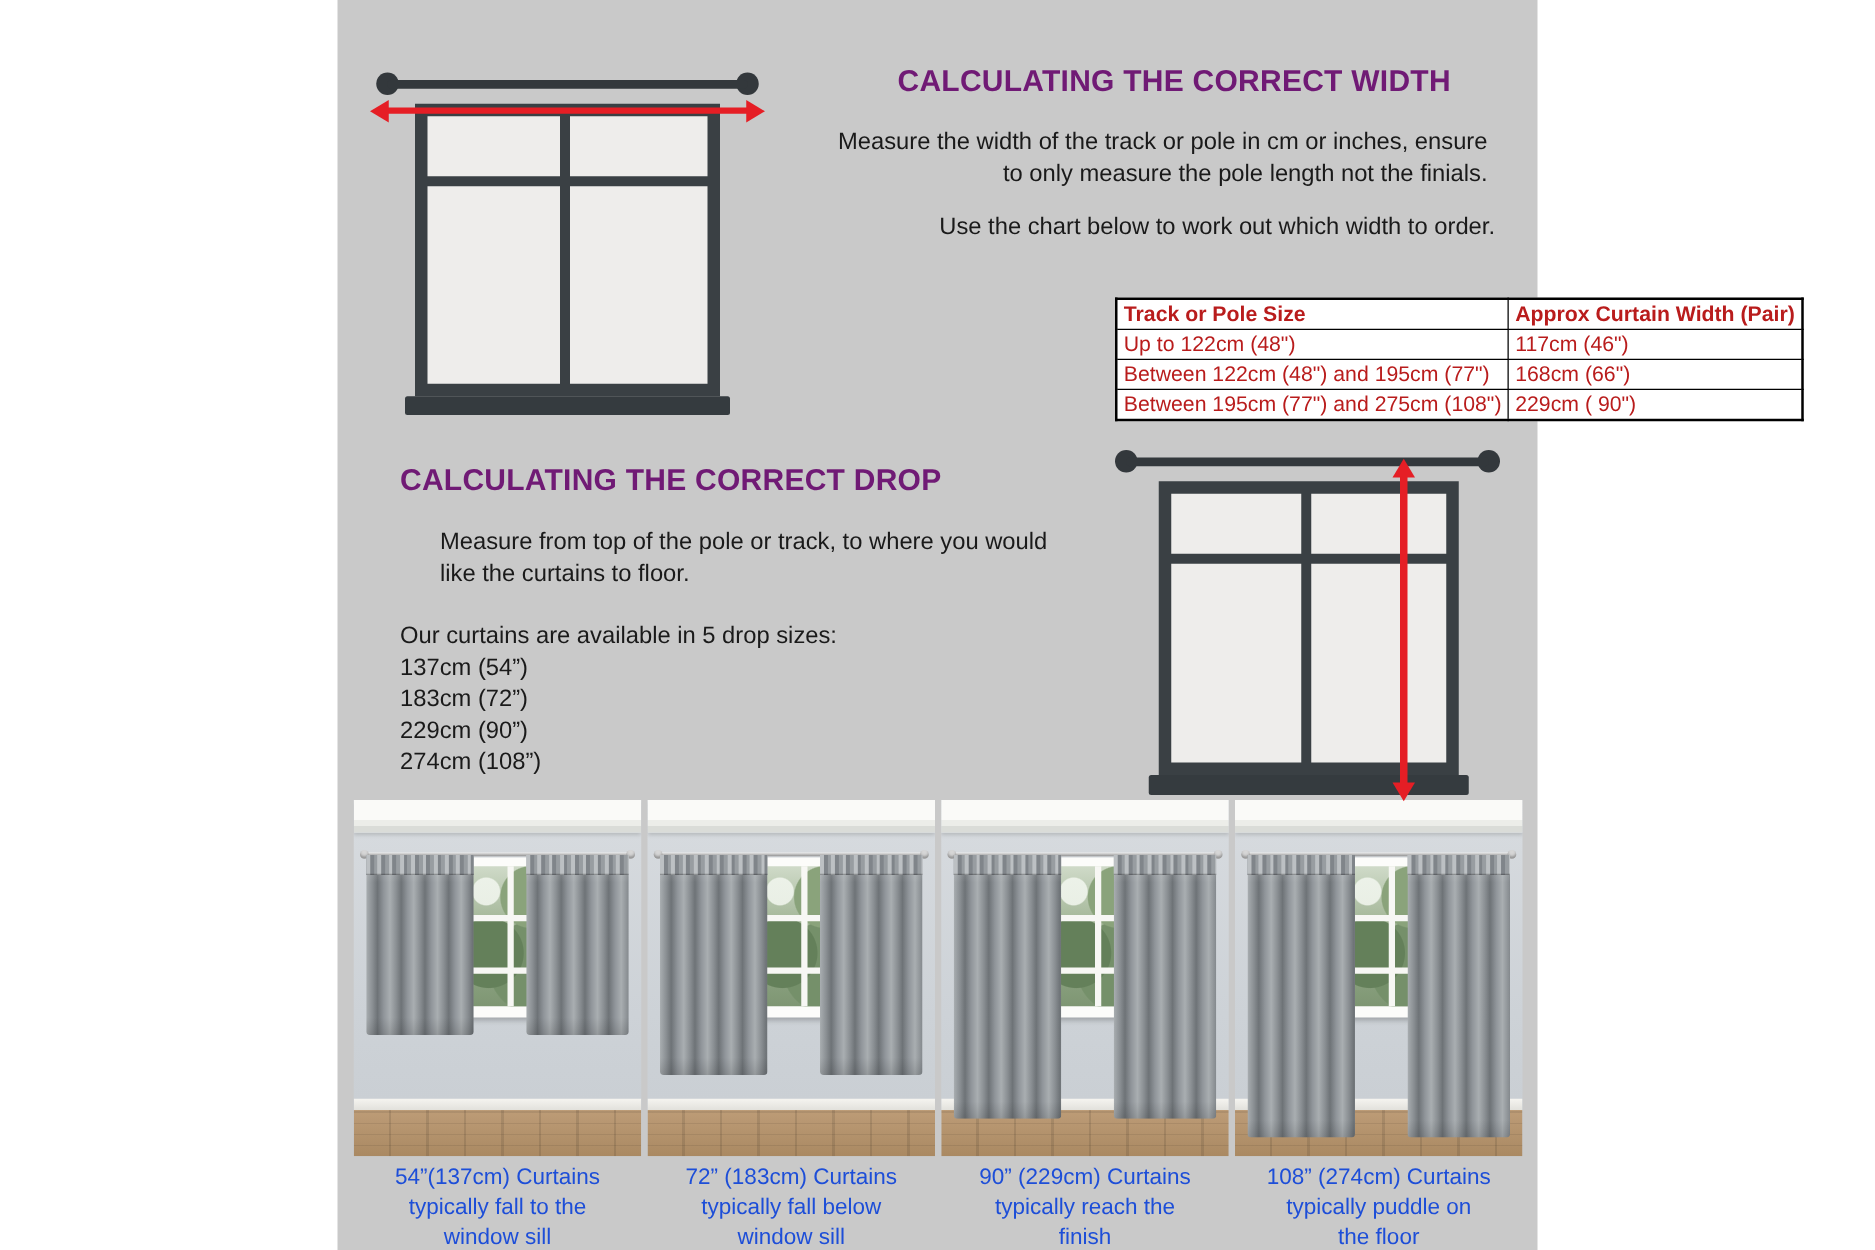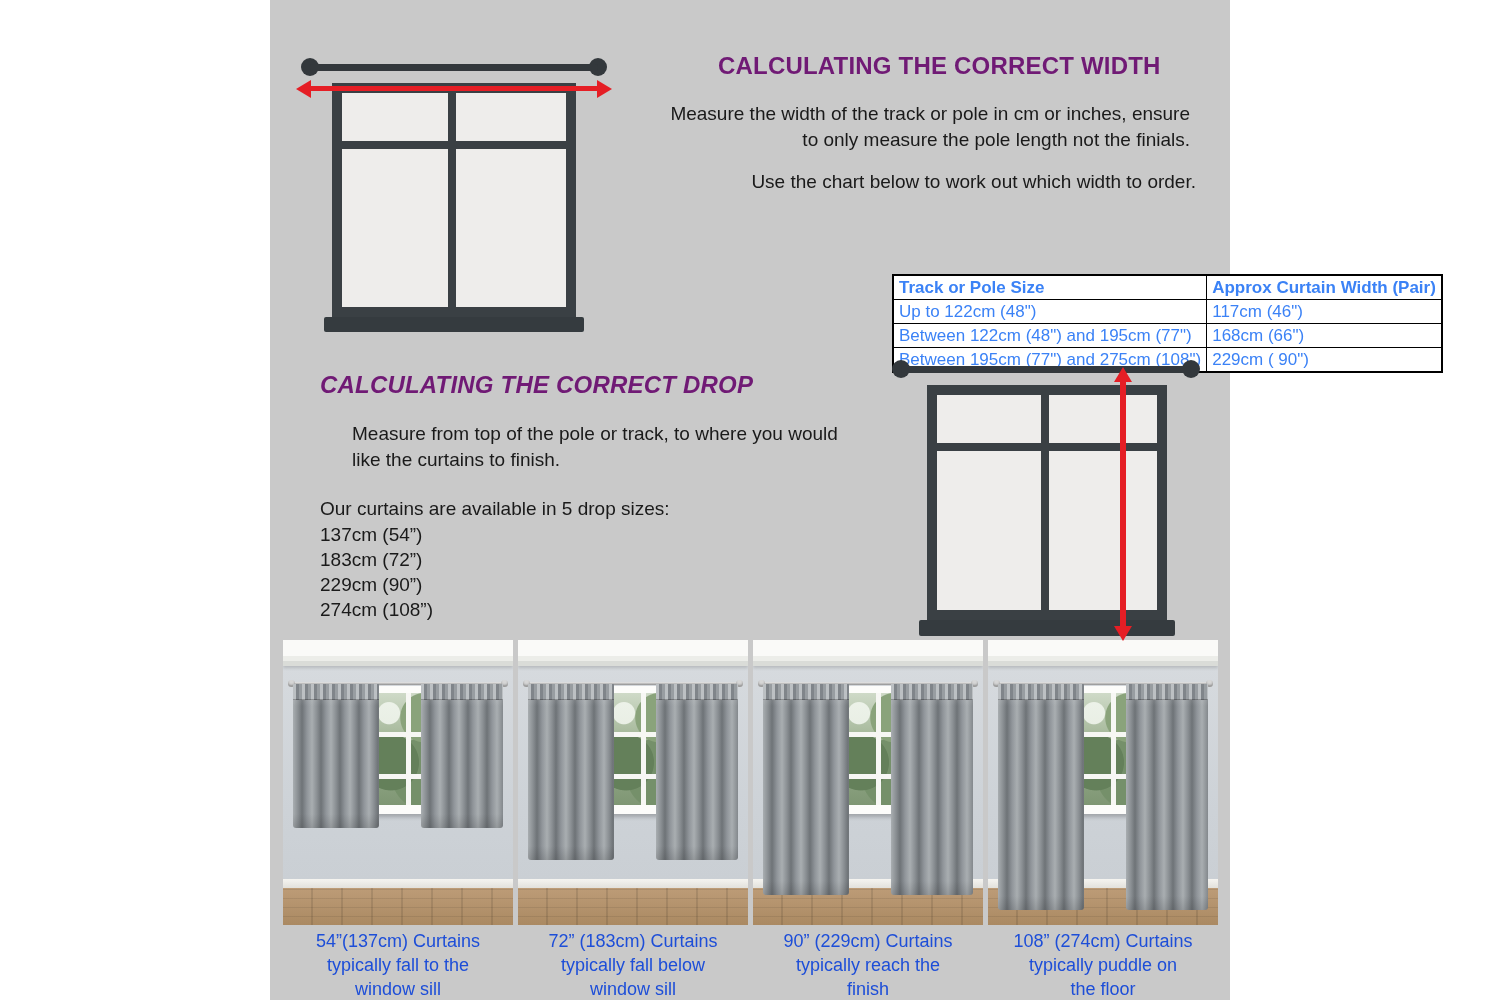--- a/index.html
+++ b/index.html
@@ -18,21 +18,21 @@
 
   
   .h-title { position:absolute; font-size:24px; font-weight:bold; color:#701a75; letter-spacing:0.2px; white-space:nowrap; }
   .body-text { position:absolute; font-size:19px; color:#1a1a1a; line-height:26px; }
   .right-al { text-align:right; }
 
   
   #size-table {
     position:absolute; left:622px; top:238px;
     border-collapse:collapse; background:#ffffff;
-    font-size:17px; color:#3b82f6;margin-top:36px;
+    font-size:17px; color:#b91c1c;
   }
   #size-table th, #size-table td {
     border:1px solid #000; padding:1px 5px; height:21px;
     text-align:left; white-space:nowrap; font-weight:normal;
   }
   #size-table th { font-weight:bold; }
   #size-table { border:2px solid #000; }
   #size-table .c1 { width:325px; }
   #size-table .c2 { width:232px; }
 
@@ -173,24 +173,24 @@
         <td>Between 122cm (48") and 195cm (77")</td>
         <td>168cm (66")</td>
       </tr>
       <tr>
         <td>Between 195cm (77") and 275cm (108")</td>
         <td>229cm ( 90")</td>
       </tr>
     </tbody>
       </table>
 
-    <div class="h-title" style="left:50px; top:371px;font-style:italic;">CALCULATING THE CORRECT DROP</div>
+    <div class="h-title" style="left:50px; top:371px;">CALCULATING THE CORRECT DROP</div>
     <div class="body-text" style="left:50px; top:421px; width:560px;margin-left:32px;">
       <div>Measure from top of the pole or track, to where you would</div>
-      <div>like the curtains to finish.</div>
+      <div>like the curtains to floor.</div>
     </div>
     <div class="body-text" style="left:50px; top:496px;">Our curtains are available in 5 drop sizes:</div>
     <div class="body-text" style="left:50px; top:522px; line-height:25px;">
       <div>137cm (54”)</div>
       <div>183cm (72”)</div>
       <div>229cm (90”)</div>
       <div>274cm (108”)</div>
     </div>
 
     <div>

